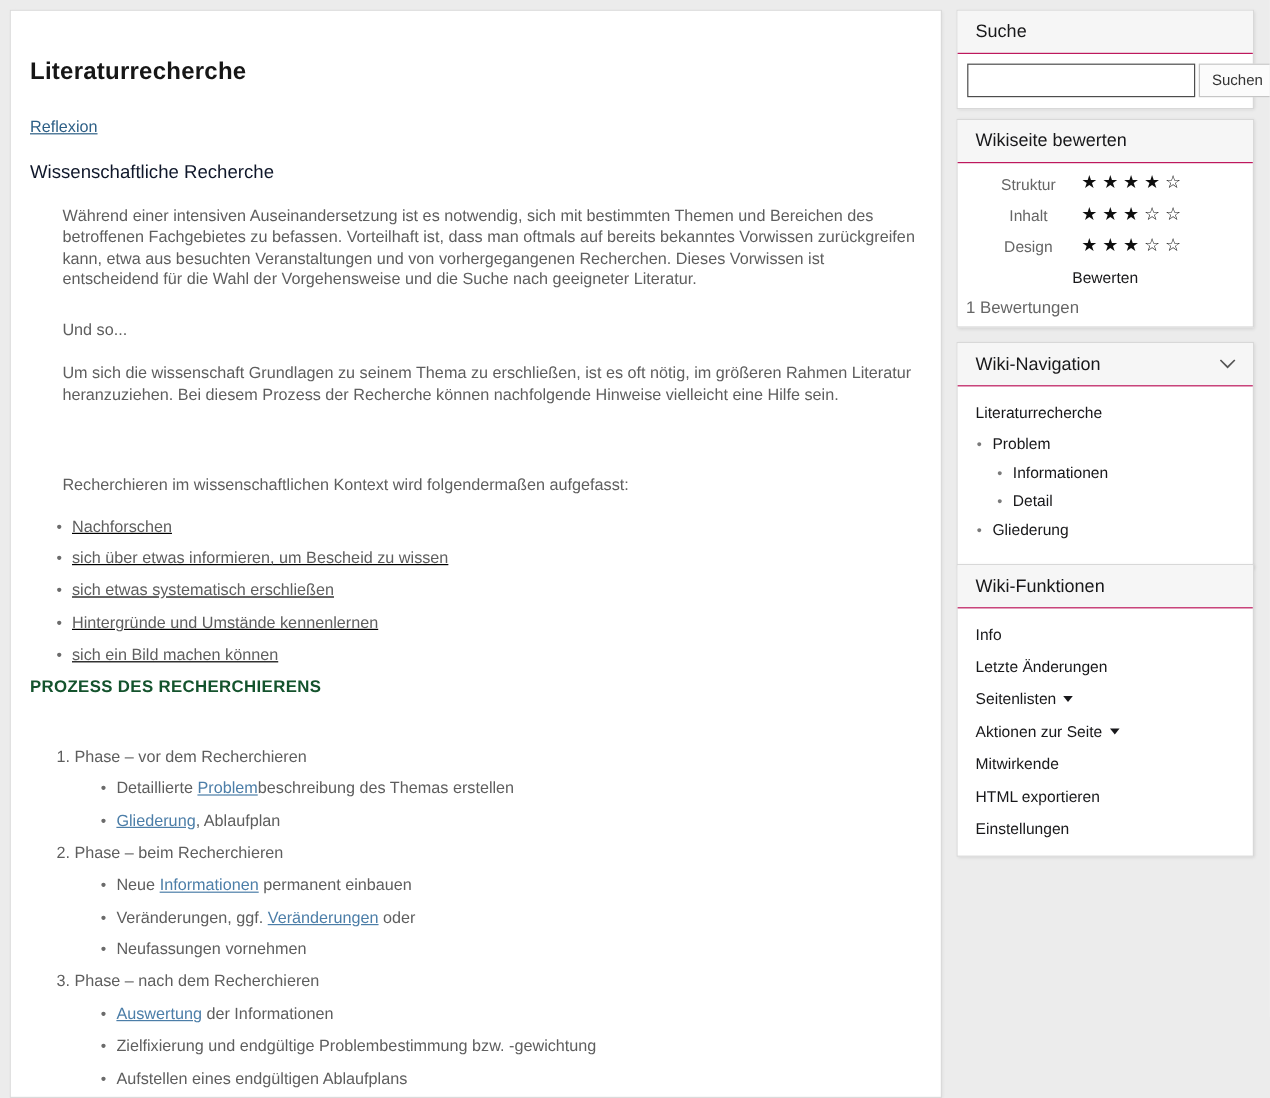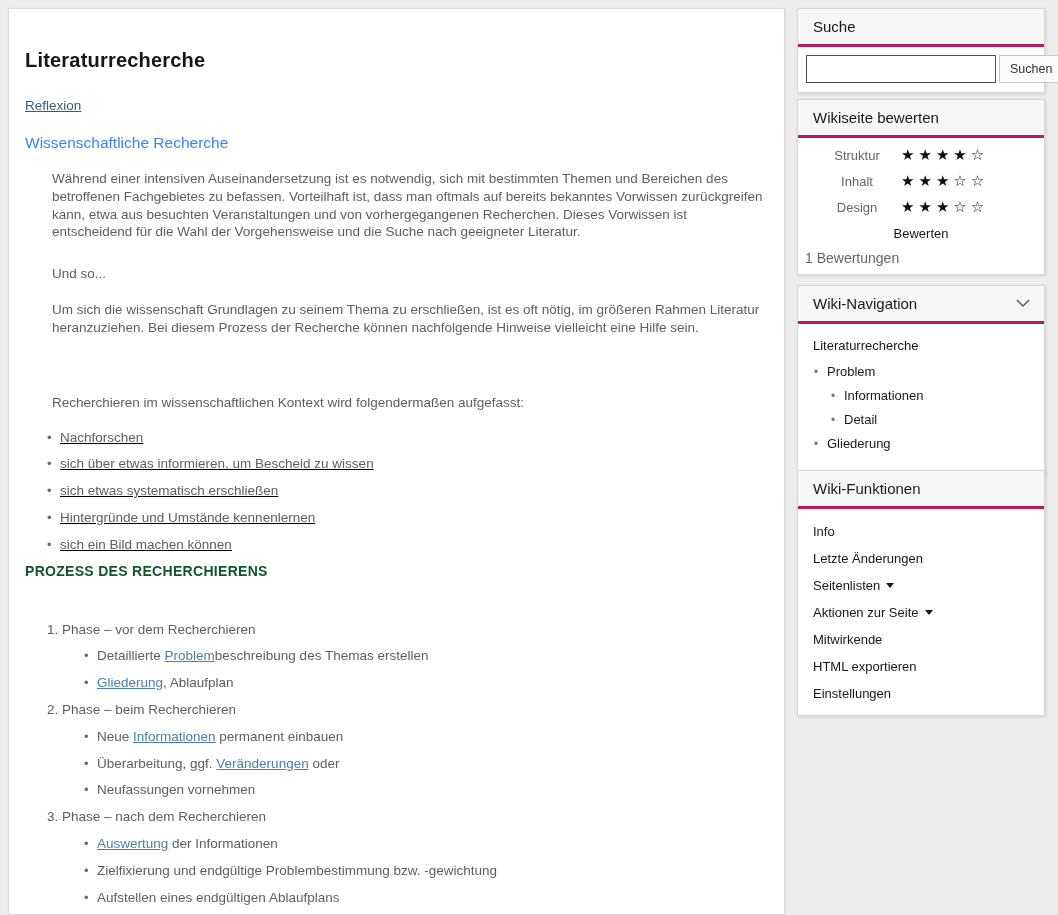--- a/index.html
+++ b/index.html
@@ -26,21 +26,21 @@
     font-size: 20px; font-weight: 700; color: #161616;
     letter-spacing: 0.2px;
   }
   a.top-link {
     display: inline-block; margin-top: 26px;
     font-size: 13.5px; color: #2d5f86; text-decoration: underline;
     cursor: pointer;
   }
   h2.red-heading {
     margin-top: 20px;
-    font-size: 15.5px; font-weight: 400; color: #3b82f6;
+    font-size: 15.5px; font-weight: 400; color: #0f172a;
   }
   p.body-p {
     margin-top: 18px;
     font-size: 13.5px; line-height: 1.32; color: #5e5e5e;
     max-width: 744px;
     hyphens: auto;
     margin-left: 27px;
   }
   p.p-undso { margin-top: 24px; }
   p.p-intro { margin-top: 57px; }
@@ -90,21 +90,21 @@
     box-shadow: 1px 1px 3px rgba(0,0,0,0.12);
   }
   #w-search { top: 8px; }
   #w-rating { top: 99px; }
   #w-nav    { top: 285px; }
   #w-func   { top: 470px; }
   .widget-header {
     position: relative;
     padding: 8px 15px;
     background: #f6f6f6;
-    border-bottom: 3px solid #be185d;
+    border-bottom: 1px solid #be185d;
     font-size: 15px; color: #18181a;
     line-height: 19px;
   }
   .chev {
     position: absolute; right: 14px; top: 13px;
     cursor: pointer; line-height: 0;
   }
 
   .search-row { display: flex; gap: 3px; padding: 8px 8px 9px 8px; align-items: center; }
   .search-input {
@@ -201,21 +201,21 @@
           </li>
         </ul>
       </li>
       <li>
         <span>Phase – beim Recherchieren</span>
         <ul class="sub">
           <li>
             <span>Neue </span><a class="inline-link" href="#">Informationen</a><span> permanent einbauen</span>
           </li>
           <li>
-            <span>Überarbeitung, ggf. </span><a class="inline-link" href="#">Veränderungen</a><span> oder</span>
+            <span>Veränderungen, ggf. </span><a class="inline-link" href="#">Veränderungen</a><span> oder</span>
           </li>
           <li>
             <span>Neufassungen vornehmen</span>
           </li>
         </ul>
       </li>
       <li>
         <span>Phase – nach dem Recherchieren</span>
         <ul class="sub">
           <li>

